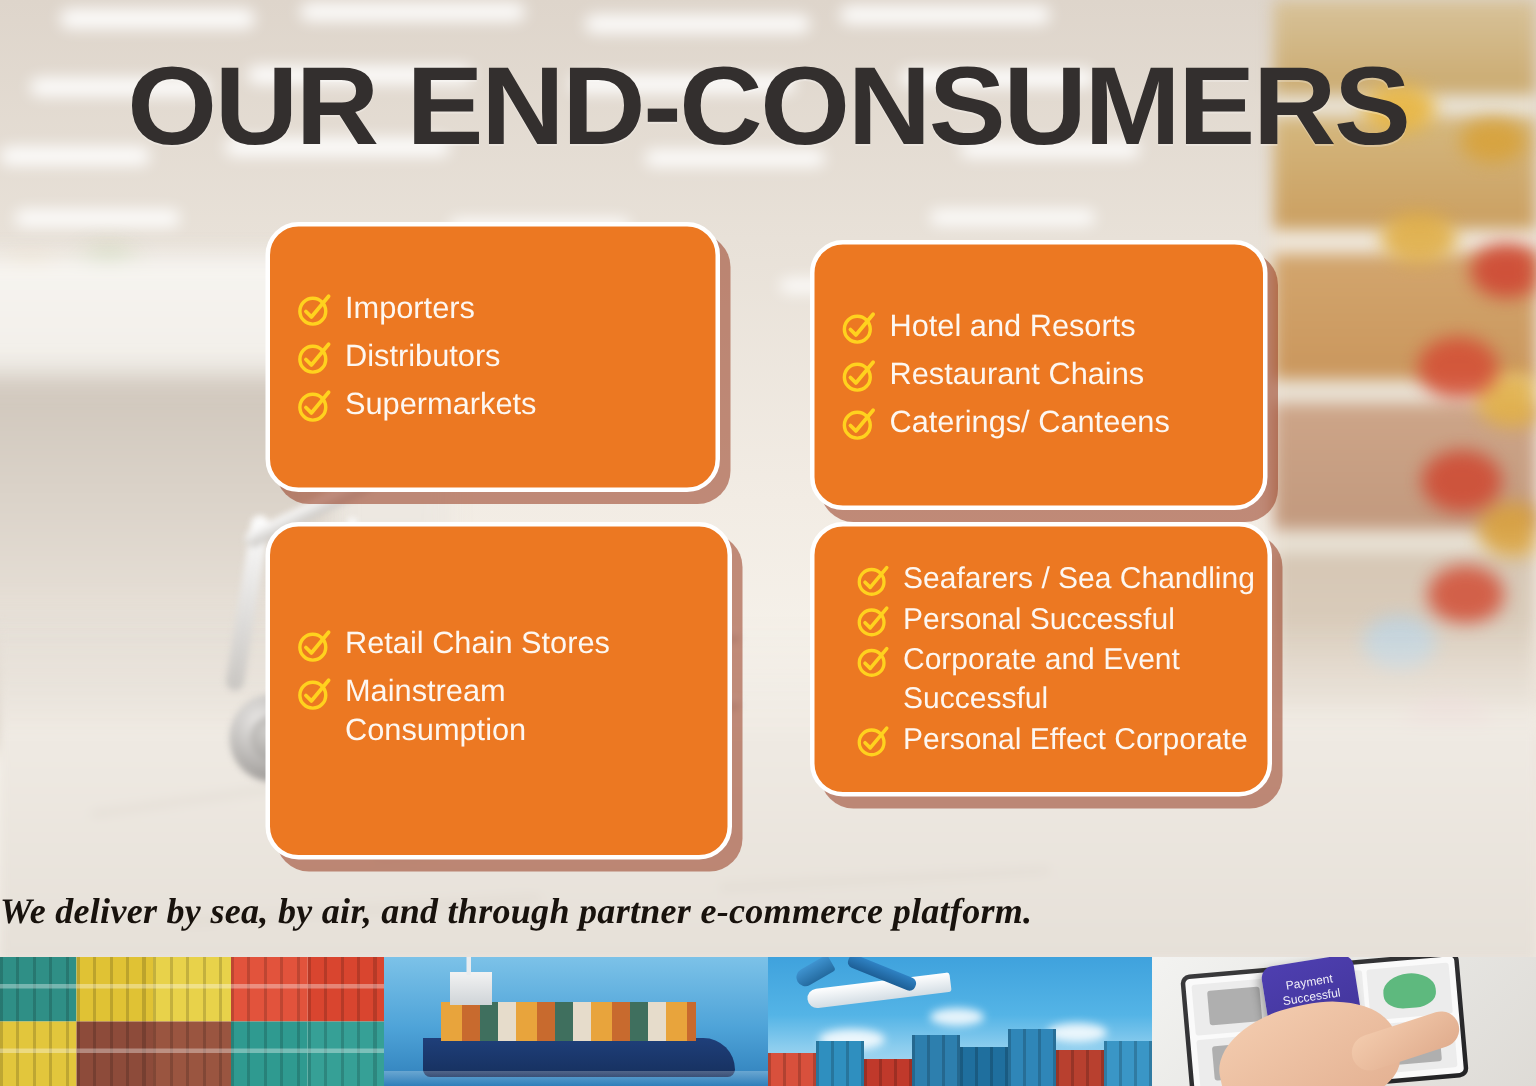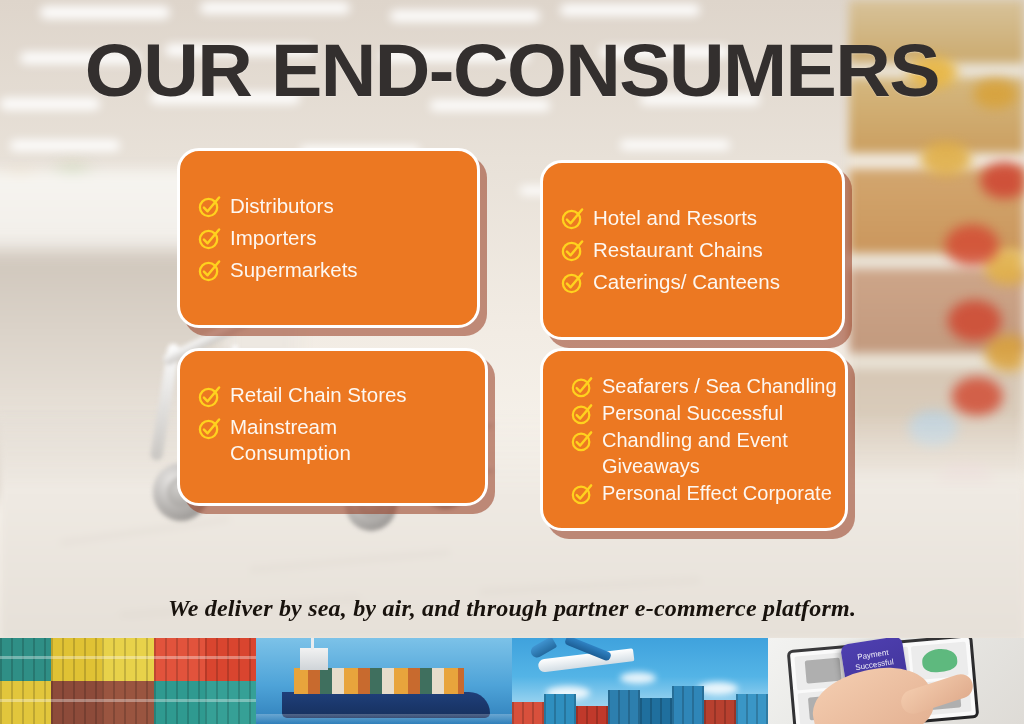--- a/index.html
+++ b/index.html
@@ -153,21 +153,21 @@
     border-radius: 22px;
     box-shadow: 7px 8px 0 rgba(150,56,30,0.55);
     display: flex;
     flex-direction: column;
     justify-content: center;
   }
   .card-inner { padding: 0 0 0 18px; }
 
   #card-1 { left: 177px; top: 148px; width: 303px; height: 180px; }
   #card-2 { left: 540px; top: 148px; width: 305px; height: 180px; margin-top: 12px; }
-  #card-3 { left: 177px; top: 348px; width: 311px; height: 158px; }
+  #card-3 { left: 177px; top: 348px; width: 311px; height: 225px; }
   #card-4 { left: 540px; top: 348px; width: 308px; height: 183px; padding-left: 16px; }
 
   .item {
     display: flex;
     align-items: flex-start;
     color: #fdf7f1;
     font-family: "Liberation Sans", sans-serif;
     font-weight: normal;
   }
 
@@ -189,21 +189,21 @@
 
   #card-4 .item { font-size: 20px; line-height: 26px; margin-bottom: 1px; }
   #card-4 .check { width: 22px; height: 22px; margin-top: 3px; }
   #card-4 .card-inner { padding-left: 12px; }
 
   
   .tagline {
     position: absolute;
     left: 0; right: 0;
     top: 595px;
-    text-align: center;
+    text-align: left;
     font-family: "Liberation Serif", serif;
     font-weight: bold;
     font-style: italic;
     font-size: 24px;
     color: #18120d;
     letter-spacing: .2px;
   }
 
   
   .strip {
@@ -402,30 +402,30 @@
 
   <div class="card" id="card-1">
     <div class="card-inner">
       <div class="item">
         <span class="check">
           <svg viewBox="0 0 24 24" width="100%" height="100%">
             <circle cx="11" cy="13" r="9" fill="none" stroke="#ffd21e" stroke-width="2.4"></circle>
             <path d="M6.2 13.2 L10 17 L22 2.6" fill="none" stroke="#ffd21e" stroke-width="2.6" stroke-linecap="round" stroke-linejoin="round"></path>
           </svg>
         </span>
+        <span class="item-label">Importers</span>
+      </div>
+      <div class="item">
+        <span class="check">
+          <svg viewBox="0 0 24 24" width="100%" height="100%">
+            <circle cx="11" cy="13" r="9" fill="none" stroke="#ffd21e" stroke-width="2.4"></circle>
+            <path d="M6.2 13.2 L10 17 L22 2.6" fill="none" stroke="#ffd21e" stroke-width="2.6" stroke-linecap="round" stroke-linejoin="round"></path>
+          </svg>
+        </span>
         <span class="item-label">Distributors</span>
-      </div>
-      <div class="item">
-        <span class="check">
-          <svg viewBox="0 0 24 24" width="100%" height="100%">
-            <circle cx="11" cy="13" r="9" fill="none" stroke="#ffd21e" stroke-width="2.4"></circle>
-            <path d="M6.2 13.2 L10 17 L22 2.6" fill="none" stroke="#ffd21e" stroke-width="2.6" stroke-linecap="round" stroke-linejoin="round"></path>
-          </svg>
-        </span>
-        <span class="item-label">Importers</span>
       </div>
       <div class="item">
         <span class="check">
           <svg viewBox="0 0 24 24" width="100%" height="100%">
             <circle cx="11" cy="13" r="9" fill="none" stroke="#ffd21e" stroke-width="2.4"></circle>
             <path d="M6.2 13.2 L10 17 L22 2.6" fill="none" stroke="#ffd21e" stroke-width="2.6" stroke-linecap="round" stroke-linejoin="round"></path>
           </svg>
         </span>
         <span class="item-label">Supermarkets</span>
       </div>
@@ -507,21 +507,21 @@
         </span>
         <span class="item-label">Personal Successful</span>
       </div>
       <div class="item">
         <span class="check">
           <svg viewBox="0 0 24 24" width="100%" height="100%">
             <circle cx="11" cy="13" r="9" fill="none" stroke="#ffd21e" stroke-width="2.4"></circle>
             <path d="M6.2 13.2 L10 17 L22 2.6" fill="none" stroke="#ffd21e" stroke-width="2.6" stroke-linecap="round" stroke-linejoin="round"></path>
           </svg>
         </span>
-        <span class="item-label" style="max-width:198px">Chandling and Event Giveaways</span>
+        <span class="item-label" style="max-width:198px">Corporate and Event Successful</span>
       </div>
       <div class="item">
         <span class="check">
           <svg viewBox="0 0 24 24" width="100%" height="100%">
             <circle cx="11" cy="13" r="9" fill="none" stroke="#ffd21e" stroke-width="2.4"></circle>
             <path d="M6.2 13.2 L10 17 L22 2.6" fill="none" stroke="#ffd21e" stroke-width="2.6" stroke-linecap="round" stroke-linejoin="round"></path>
           </svg>
         </span>
         <span class="item-label">Personal Effect Corporate</span>
       </div>

